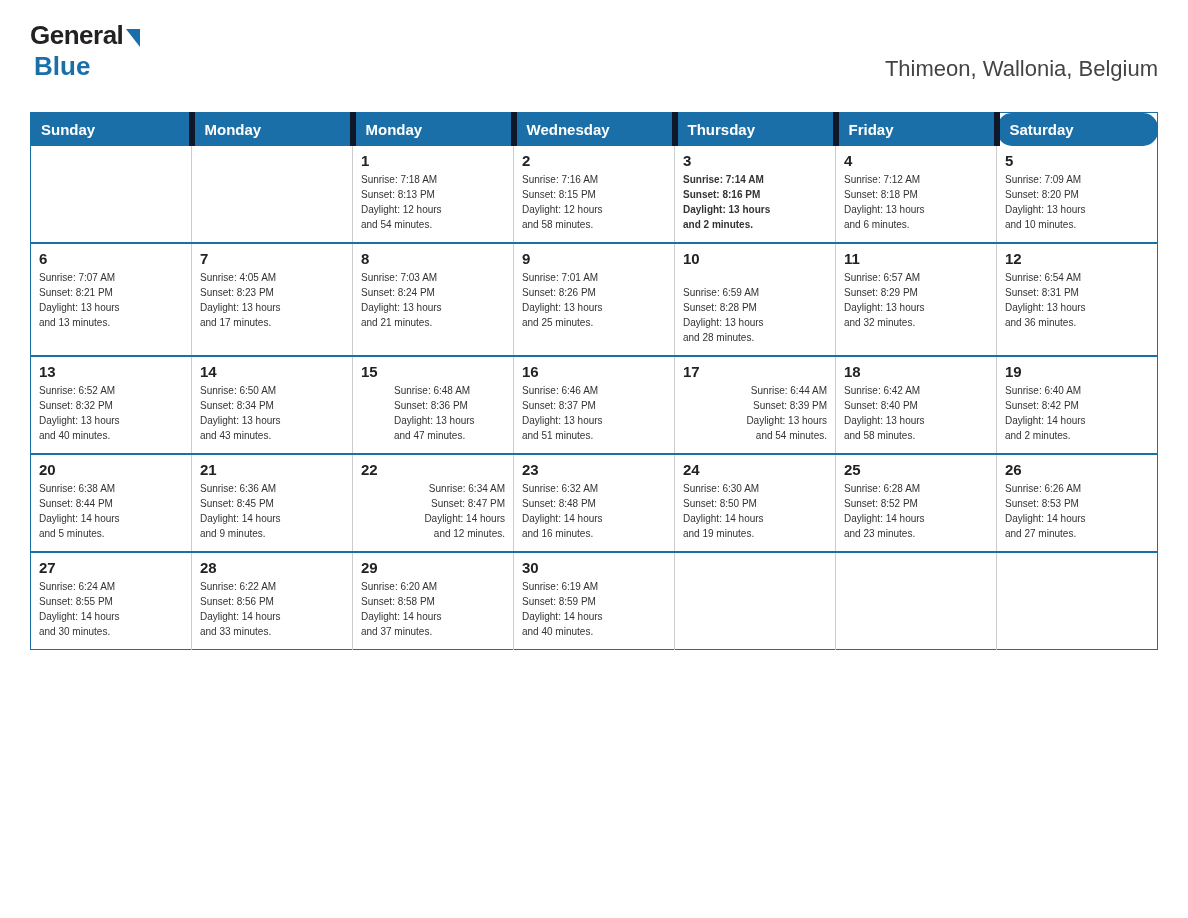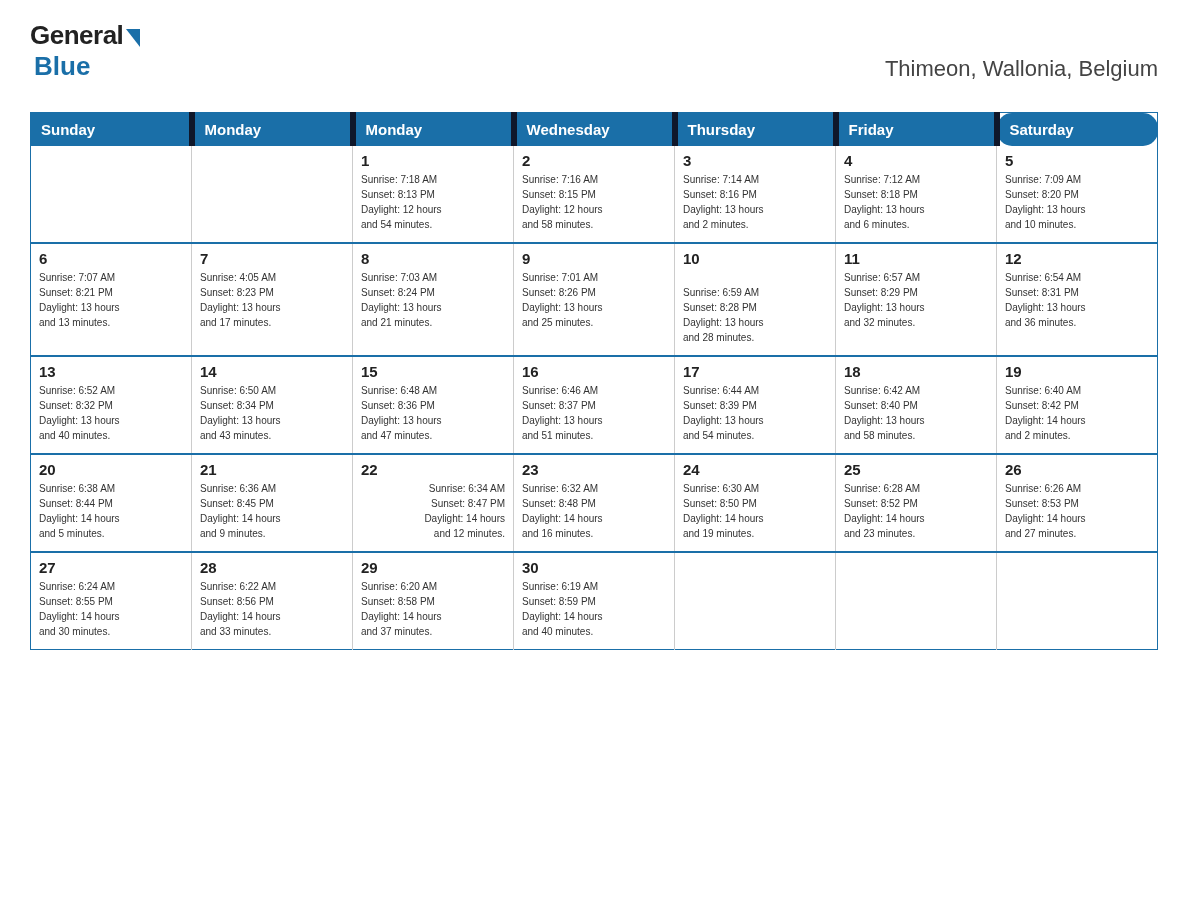--- a/index.html
+++ b/index.html
@@ -154,21 +154,21 @@
         </td>
         <td>
           <span class="day-number">2</span>
           <div class="day-info" style="white-space: pre-line;">Sunrise: 7:16 AM
 Sunset: 8:15 PM
 Daylight: 12 hours
 and 58 minutes.</div>
         </td>
         <td>
           <span class="day-number">3</span>
-          <div class="day-info" style="white-space: pre-line;">Sunrise: 7:14 AM
+          <div class="day-info" style="white-space: pre-line; font-weight: bold;">Sunrise: 7:14 AM
 Sunset: 8:16 PM
 Daylight: 13 hours
 and 2 minutes.</div>
         </td>
         <td>
           <span class="day-number">4</span>
           <div class="day-info" style="white-space: pre-line;">Sunrise: 7:12 AM
 Sunset: 8:18 PM
 Daylight: 13 hours
 and 6 minutes.</div>
@@ -242,35 +242,35 @@
         </td>
         <td>
           <span class="day-number">14</span>
           <div class="day-info" style="white-space: pre-line;">Sunrise: 6:50 AM
 Sunset: 8:34 PM
 Daylight: 13 hours
 and 43 minutes.</div>
         </td>
         <td>
           <span class="day-number">15</span>
-          <div class="day-info" style="white-space: pre-line;">Sunrise: 6:48 AM
+          <div class="day-info" style="white-space: pre-line; margin-left: 33px;">Sunrise: 6:48 AM
 Sunset: 8:36 PM
 Daylight: 13 hours
 and 47 minutes.</div>
         </td>
         <td>
           <span class="day-number">16</span>
           <div class="day-info" style="white-space: pre-line;">Sunrise: 6:46 AM
 Sunset: 8:37 PM
 Daylight: 13 hours
 and 51 minutes.</div>
         </td>
         <td>
           <span class="day-number">17</span>
-          <div class="day-info" style="white-space: pre-line;">Sunrise: 6:44 AM
+          <div class="day-info" style="white-space: pre-line; text-align: right;">Sunrise: 6:44 AM
 Sunset: 8:39 PM
 Daylight: 13 hours
 and 54 minutes.</div>
         </td>
         <td>
           <span class="day-number">18</span>
           <div class="day-info" style="white-space: pre-line;">Sunrise: 6:42 AM
 Sunset: 8:40 PM
 Daylight: 13 hours
 and 58 minutes.</div>

